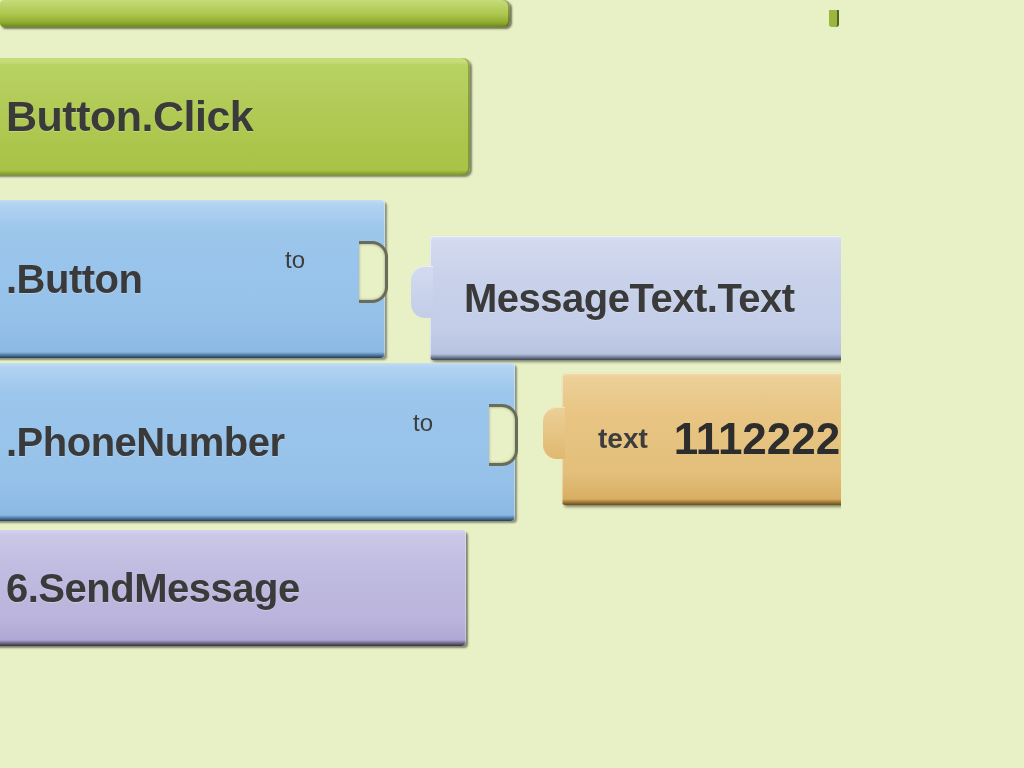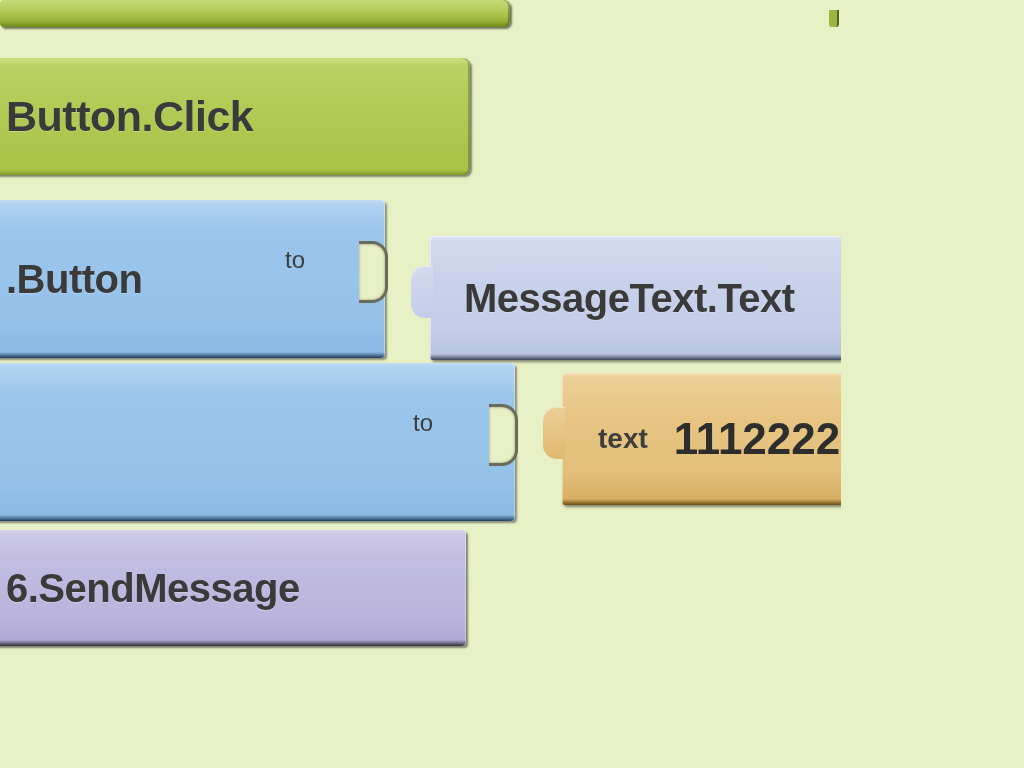--- a/index.html
+++ b/index.html
@@ -204,20 +204,21 @@
     <span class="to" style="right:80px; top:46px;">to</span>
     <span class="socket" style="right:-3px; top:41px;"></span>
   </div>
 
   <div class="val-blk getter" style="left:430px; top:228px; width:538px; height:124px;margin-top:8px;">
     <span class="plug plug-gray" style="top:30px;"></span>
     <span class="blk-label">MessageText.Text</span>
   </div>
 
   <div class="blk set-blk" style="top:363px; width:555px; height:158px;">
+    <span class="blk-label">.PhoneNumber</span>
     <span class="to" style="right:82px; top:46px;">to</span>
     <span class="socket" style="right:-3px; top:41px;"></span>
   </div>
 
   <div class="val-blk txt-blk" style="left:562px; top:373px; width:428px; height:132px;">
     <span class="plug plug-orange" style="top:34px;"></span>
     <span class="kw">text</span>
     <span class="field">1112222</span>
   </div>
 

